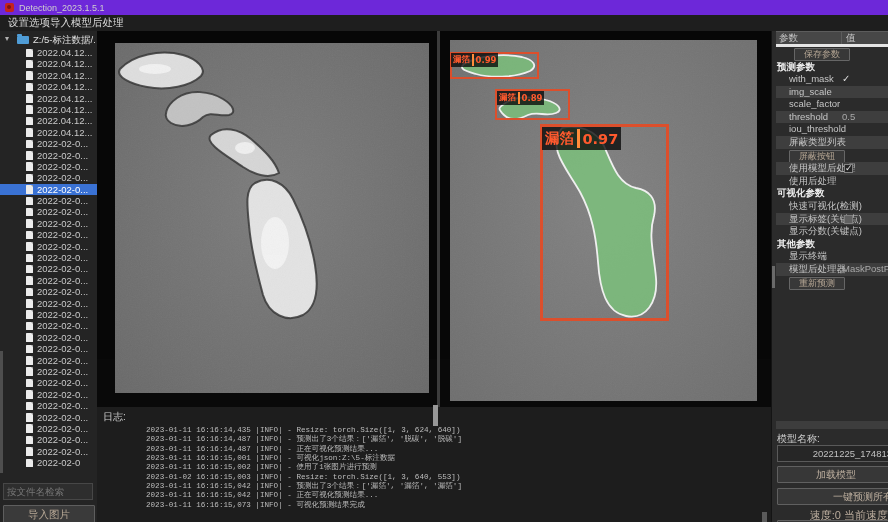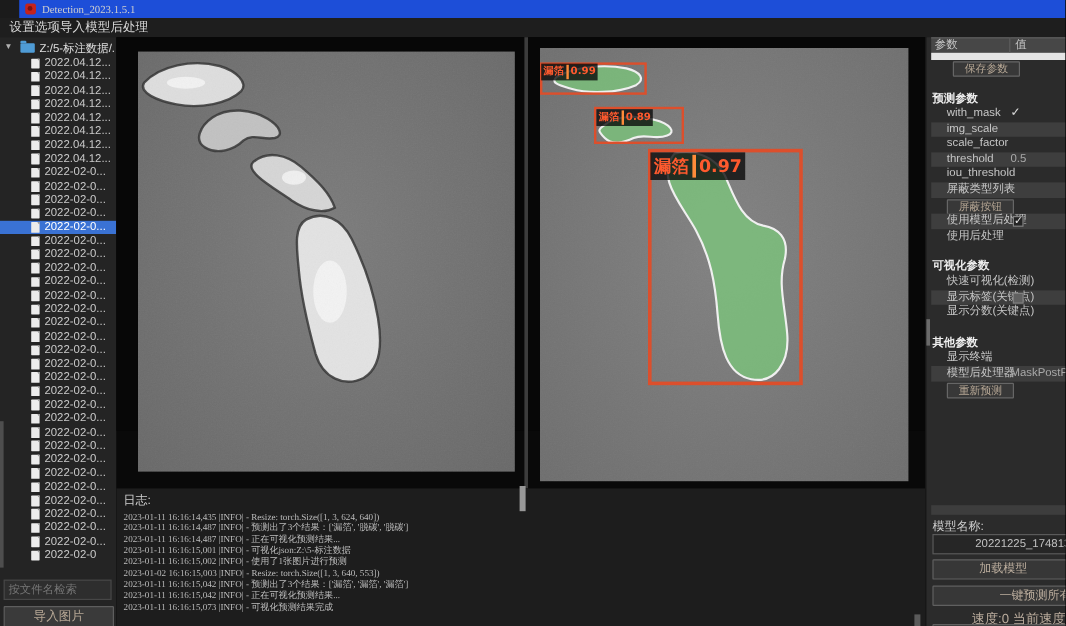--- a/index.html
+++ b/index.html
@@ -1,20 +1,20 @@
 <!DOCTYPE html>
 <html><head>
 <meta charset="utf-8">
 <style>
   html,body{margin:0;padding:0;background:#000;}
   .window{position:relative;width:888px;height:522px;background:#1b1b1b;overflow:hidden;
           font-family:"Liberation Sans",sans-serif;-webkit-font-smoothing:antialiased;}
 
   
-  .titlebar{position:absolute;top:0;left:16px;right:0;height:15px;background:#1d4ed8;font-family:Liberation Serif, serif;}
+  .titlebar{position:absolute;top:0;left:0;right:0;height:15px;background:#6d28d9;}
   .app-icon{position:absolute;left:5px;top:3px;width:9px;height:9px;background:#c4231d;border-radius:2px;}
   .app-icon::after{content:"";position:absolute;left:2px;top:2px;width:4px;height:4px;background:#7d120f;border-radius:50%;}
   .title-text{position:absolute;left:19px;top:3px;font-size:9px;color:#cfcfcf;white-space:nowrap;}
   .menubar{position:absolute;top:15px;left:0;right:0;height:16px;background:#1e1e1e;display:flex;gap:0;padding-left:8px;align-items:center;}
   .menu-item{font-size:10.5px;color:#d8d8d8;white-space:nowrap;}
 
   
   .tree-panel{position:absolute;top:31px;left:0;width:97px;bottom:0;background:#242424;border-right:1px solid #161616;}
   .tree-root{position:absolute;top:2px;left:0;right:0;height:13px;white-space:nowrap;}
   .caret{position:absolute;left:5px;top:1px;font-size:8px;color:#b0b0b0;}
@@ -53,36 +53,36 @@
              display:flex;align-items:center;padding:1px 2px;white-space:nowrap;font-family:"DejaVu Sans",sans-serif;}
   .det-label.l1{left:1px;top:13px;font-size:8.5px;}
   .det-label.l2{left:47px;top:51px;font-size:8.5px;}
   .det-label.l3{left:92px;top:87px;font-size:14.5px;padding:2px 3px;}
   .det-sep{display:inline-block;width:1.5px;align-self:stretch;background:#ff8c3a;margin:0 2px;}
   .det-label.l3 .det-sep{width:2.5px;margin:0 3px;}
 
   
   .log{position:absolute;left:0;top:376px;right:0;bottom:0;background:#1d1d1d;padding:2px 0 0 6px;overflow:hidden;}
   .log-title{font-size:10px;color:#cfcfcf;margin:1px 0 2px 0;}
-  .log-line{font-family:Liberation Serif, serif;font-size:7.6px;line-height:9.35px;color:#bdbdbd;white-space:pre;}
+  .log-line{font-family:Liberation Mono, monospace;font-size:7.6px;line-height:9.35px;color:#bdbdbd;white-space:pre;margin-left:43px;}
   .log-vscroll{position:absolute;right:5px;bottom:0px;width:5px;height:10px;background:#5a5a5a;}
 
   
   .right-panel{position:absolute;top:31px;right:0;width:116px;bottom:0;background:#2b2b2b;border-left:1px solid #141414;}
   .rp-vscroll{position:absolute;left:0;top:235px;width:3px;height:22px;background:#6a6a6a;}
   .param-table{position:absolute;left:4px;top:0;right:0;}
-  .phead{display:flex;height:13px;background:#474747;border-bottom:6px solid #e5e5e5;font-size:9.5px;color:#c7c7c7;line-height:13px;}
+  .phead{display:flex;height:13px;background:#474747;border-bottom:3px solid #e5e5e5;font-size:9.5px;color:#c7c7c7;line-height:13px;}
   .phead .c1{width:62px;padding-left:3px;border-right:1px solid #5c5c5c;box-shadow:inset 0 1px 0 #5c5c5c;}
   .phead .c2{flex:1;padding-left:4px;box-shadow:inset 0 1px 0 #5c5c5c;}
   .prow{position:relative;height:12.6px;line-height:12.8px;font-size:9.5px;color:#c6c6c6;white-space:nowrap;}
   .prow.stripe{background:#3e3e3e;}
   .prow .plabel{position:absolute;left:13px;top:0;}
   .prow .pvalue{position:absolute;left:66px;top:0;color:#a9a9a9;}
   .prow .pcheck{display:none;}
-  .prow.kind-section{font-weight:bold;color:#ededed;margin-top:13px;}
+  .prow.kind-section{font-weight:bold;color:#ededed;}
   .prow.kind-section .plabel{left:1px;}
   .prow.kind-button{height:13.5px;}
   .prow.kind-button .plabel{position:static;display:inline-block;height:11px;line-height:11px;margin-top:1px;
         padding:0 9px;background:#383838;border:1px solid #666666;border-radius:1px;font-size:9px;color:#b6a795;}
   .prow.kind-button.btn-flush .plabel{margin-left:18px;}
   .prow.kind-button.btn-indent .plabel{margin-left:13px;}
   .prow.vt-check .pvalue{color:#dcdcdc;font-size:10px;}
   .prow.vt-checkbox_checked .pcheck,.prow.vt-checkbox_empty .pcheck{display:block;position:absolute;left:68px;top:2px;width:9px;height:9px;box-sizing:border-box;}
   .prow.vt-checkbox_checked .pcheck{background:#242424;border:1px solid #848484;}
   .prow.vt-checkbox_checked .pcheck::after{content:"\2713";position:absolute;left:0px;top:-3px;font-size:9px;color:#e6e6e6;}

